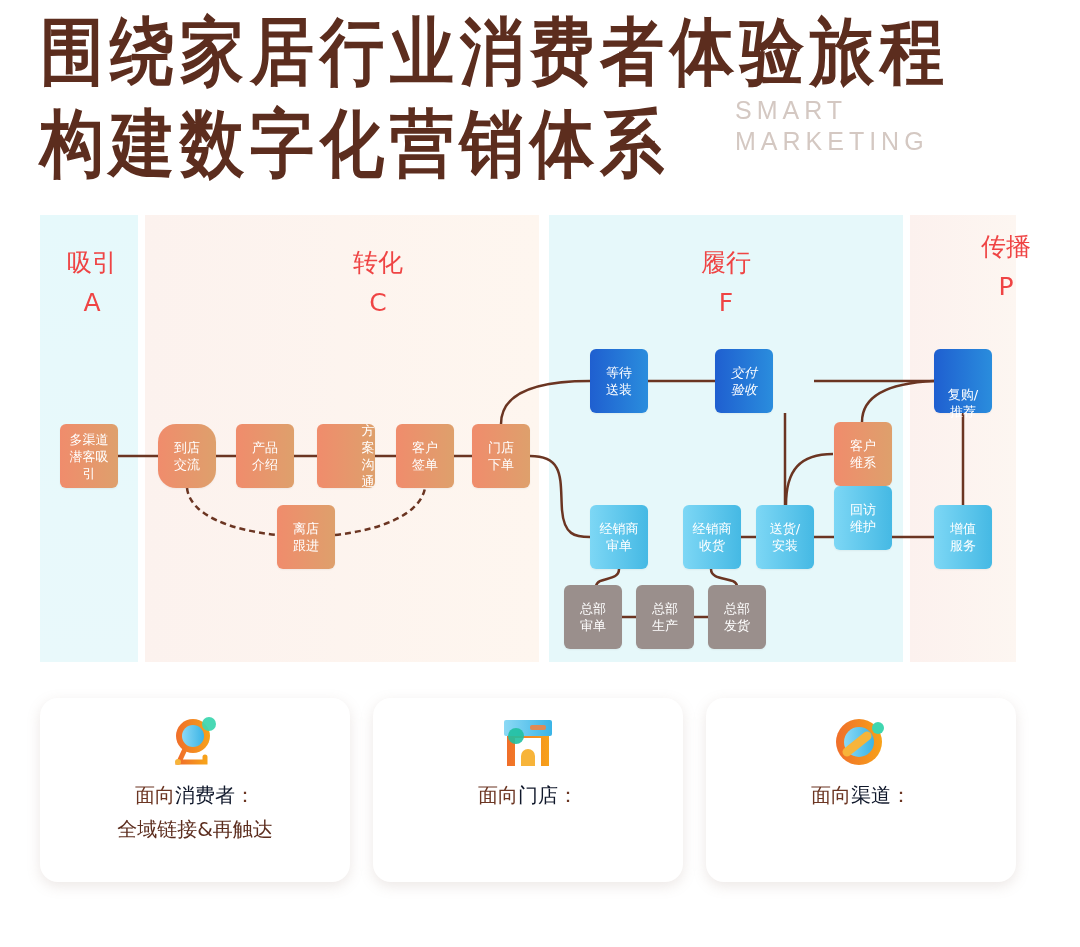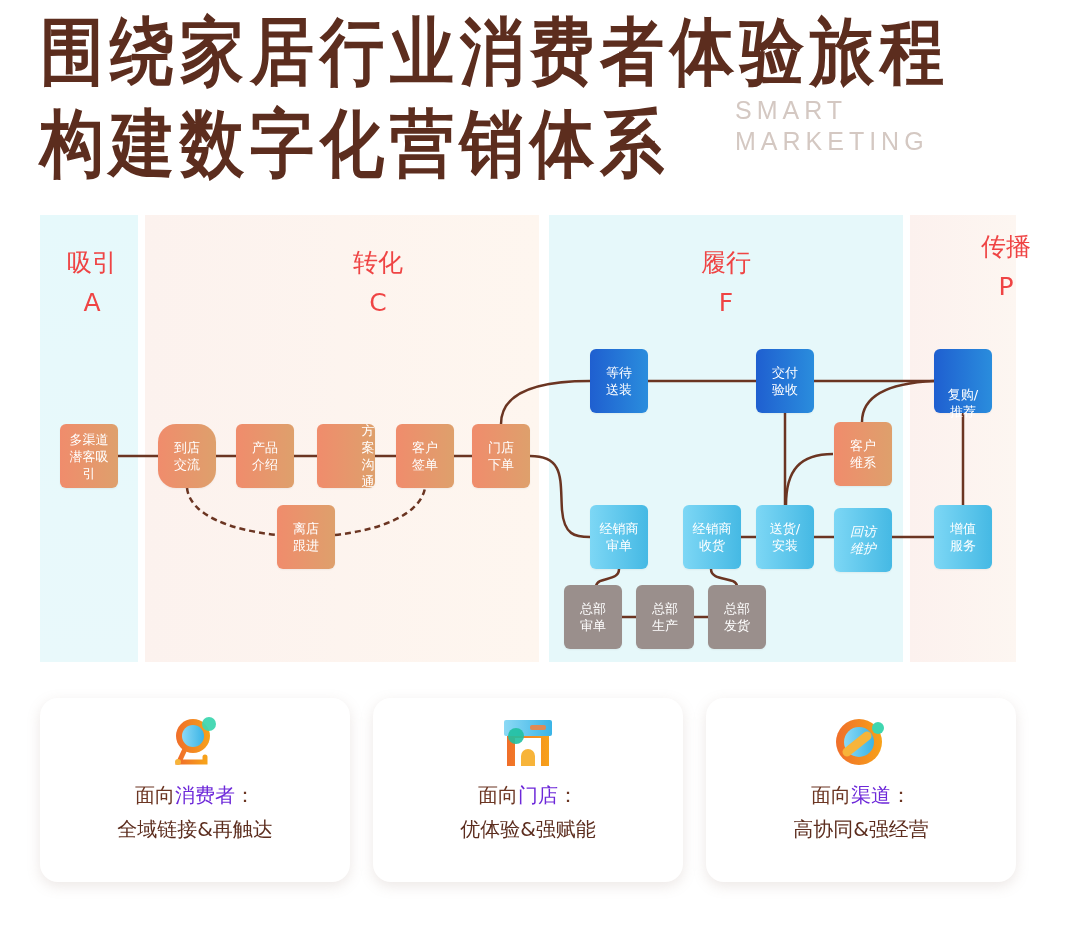--- a/index.html
+++ b/index.html
@@ -26,21 +26,21 @@
 
   .node { position:absolute; width:58px; height:64px; border-radius:6px; color:#fff; font-size:13px; line-height:17px; display:flex; align-items:center; justify-content:center; text-align:center; padding:2px; box-shadow:0 1px 2px rgba(0,0,0,0.05); }
   .node.orange { background:linear-gradient(90deg,#f08c6c,#dea06c); }
   .node.blue { background:linear-gradient(90deg,#1f5fd0,#2a8ddd); }
   .node.lightblue { background:linear-gradient(90deg,#7dd7f5,#45b9e4); }
   .node.gray { background:#9a8f8c; }
 
   .card { position:absolute; top:698px; width:310px; height:184px; background:#fff; border-radius:18px; box-shadow:0 4px 14px rgba(150,120,110,0.18); text-align:center; }
   .card .icon { position:absolute; left:50%; top:18px; width:52px; height:52px; margin-left:-26px; }
   .card .label { position:absolute; left:0; right:0; top:84px; font-size:20px; color:#6b3522; }
-  .card .label .hl { color:#6d28d9; }
+  .card .label .hl { color:#0f172a; }
   .card .slogan { position:absolute; left:0; right:0; top:118px; font-size:20px; color:#5c2d1e; font-weight:500; }
 </style>
 </head>
 <body>
 
 <div class="title-line title-1">围绕家居行业消费者体验旅程</div>
 <div class="title-line title-2">构建数字化营销体系</div>
 <div class="sub-en l1">SMART</div>
 <div class="sub-en l2">MARKETING</div>
 
@@ -123,40 +123,40 @@
 <div class="node orange" style="left:277px;top:505px;">
     <span style="width: auto; word-break: break-all; text-align: right;">离店<br>跟进</span>
   </div>
 <div class="node orange" style="left:472px;top:424px;">
     <span style="width: auto; word-break: break-all;">门店<br>下单</span>
   </div>
 
 <div class="node blue" style="left:590px;top:349px;">
     <span style="width: auto; word-break: break-all;">等待<br>送装</span>
   </div>
-<div class="node blue" style="left:756px;top:349px;">
+<div class="node blue" style="left:715px;top:349px;font-style:italic;">
     <span style="width: auto; word-break: break-all;">交付<br>验收</span>
   </div>
 <div class="node blue" style="left:934px;top:349px;">
     <span style="width: auto; word-break: break-all; margin-top: 44px;">复购/<br>推荐</span>
   </div>
 <div class="node orange" style="left:834px;top:422px;">
     <span style="width: auto; word-break: break-all;">客户<br>维系</span>
   </div>
 
 <div class="node lightblue" style="left:590px;top:505px;">
     <span style="width: auto; word-break: break-all;">经销商<br>审单</span>
   </div>
 <div class="node lightblue" style="left:683px;top:505px;">
     <span style="width: auto; word-break: break-all;">经销商<br>收货</span>
   </div>
 <div class="node lightblue" style="left:756px;top:505px;">
     <span style="width: auto; word-break: break-all;">送货/<br>安装</span>
   </div>
-<div class="node lightblue" style="left:834px;top:508px;font-style:italic;">
+<div class="node lightblue" style="left:834px;top:486px;">
     <span style="width: auto; word-break: break-all;">回访<br>维护</span>
   </div>
 <div class="node lightblue" style="left:934px;top:505px;">
     <span style="width: auto; word-break: break-all;">增值<br>服务</span>
   </div>
 
 <div class="node gray" style="left:564px;top:585px;">
     <span style="width: auto; word-break: break-all;">总部<br>审单</span>
   </div>
 <div class="node gray" style="left:636px;top:585px;">
@@ -201,35 +201,33 @@
         </linearGradient>
     </defs>
     <rect x="5" y="18" width="42" height="32" fill="url(#g2)"></rect>
     <rect x="13" y="22" width="26" height="28" fill="#fff"></rect>
     <path d="M19 50 L19 40 A7 7 0 0 1 33 40 L33 50 Z" fill="#f7b43a"></path>
     <rect x="2" y="4" width="48" height="16" rx="2" fill="url(#g2b)"></rect>
     <rect x="28" y="9" width="16" height="5" rx="2" fill="#e08a55"></rect>
     <circle cx="14" cy="20" r="8" fill="#20c0a0" opacity="0.9"></circle>
   </svg>
   <div class="label"><span>面向</span><span class="hl">门店</span><span>：</span></div>
-  <div class="slogan">优体验&amp;强赋能</div>
 </div>
 
 <div class="card" style="left:706px;">
   <svg class="icon" viewBox="0 0 52 52">
     <defs>
       <linearGradient id="g3" x1="0" x2="1">
           <stop offset="0" stop-color="#f06e2a"></stop>
           <stop offset="1" stop-color="#f7a21a"></stop>
         </linearGradient>
       <linearGradient id="g3b" x1="0" x2="1">
           <stop offset="0" stop-color="#8cd9f5"></stop>
           <stop offset="1" stop-color="#3ab4e6"></stop>
         </linearGradient>
     </defs>
     <circle cx="24" cy="26" r="23" fill="url(#g3)"></circle>
     <circle cx="24" cy="26" r="15" fill="url(#g3b)"></circle>
     <line x1="12" y1="36" x2="32" y2="20" stroke="#f7b43a" stroke-width="9" stroke-linecap="round"></line>
     <circle cx="43" cy="12" r="6" fill="#3fd6b0"></circle>
   </svg>
   <div class="label"><span>面向</span><span class="hl">渠道</span><span>：</span></div>
-  <div class="slogan">高协同&amp;强经营</div>
 </div>
 
 </body></html>

